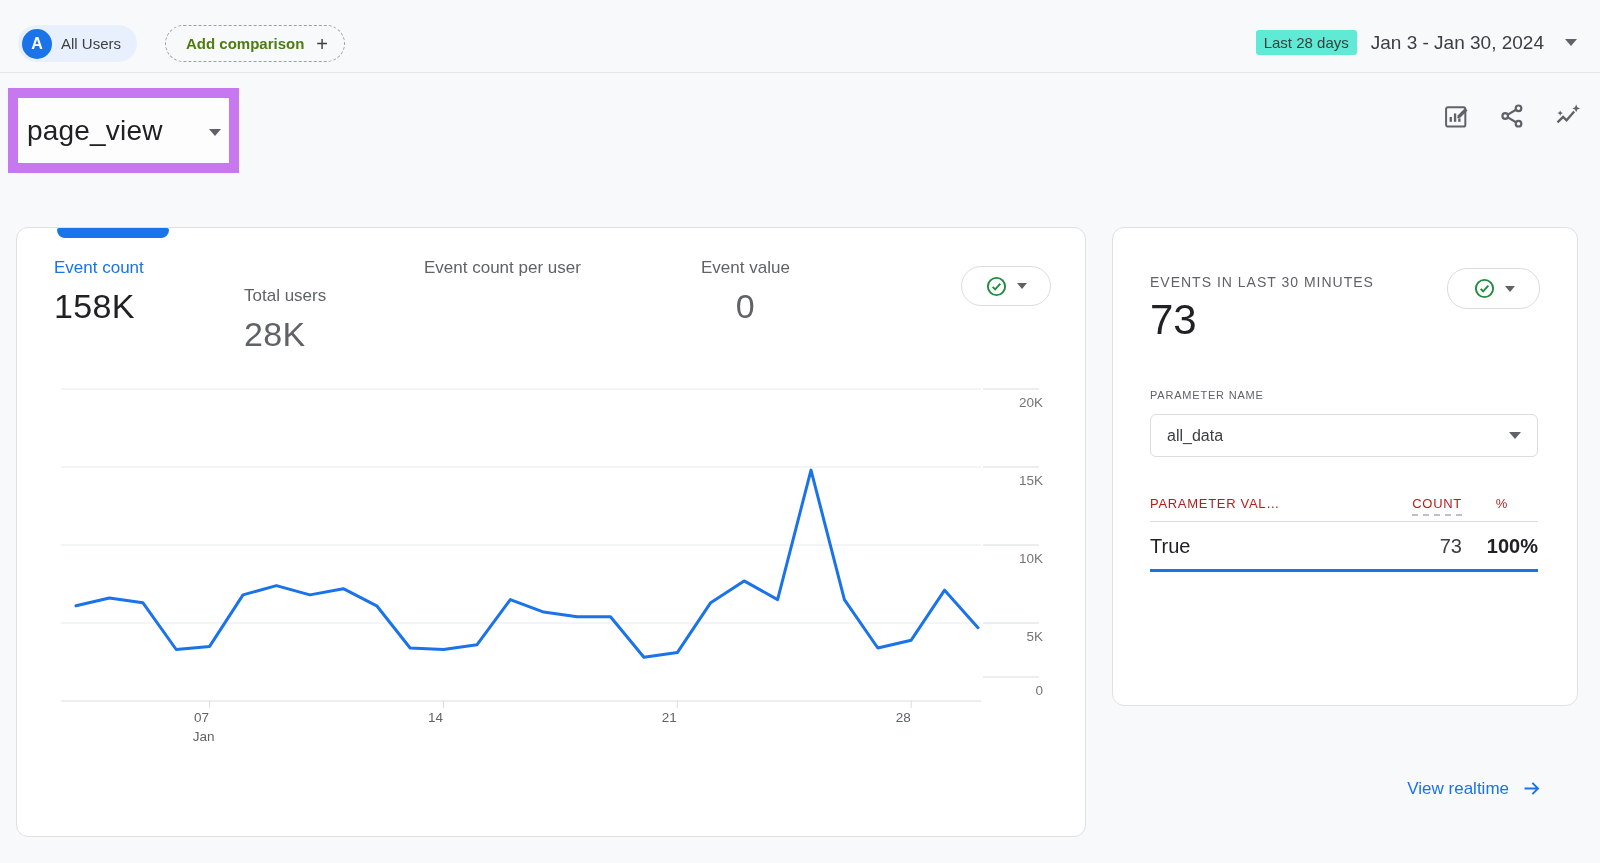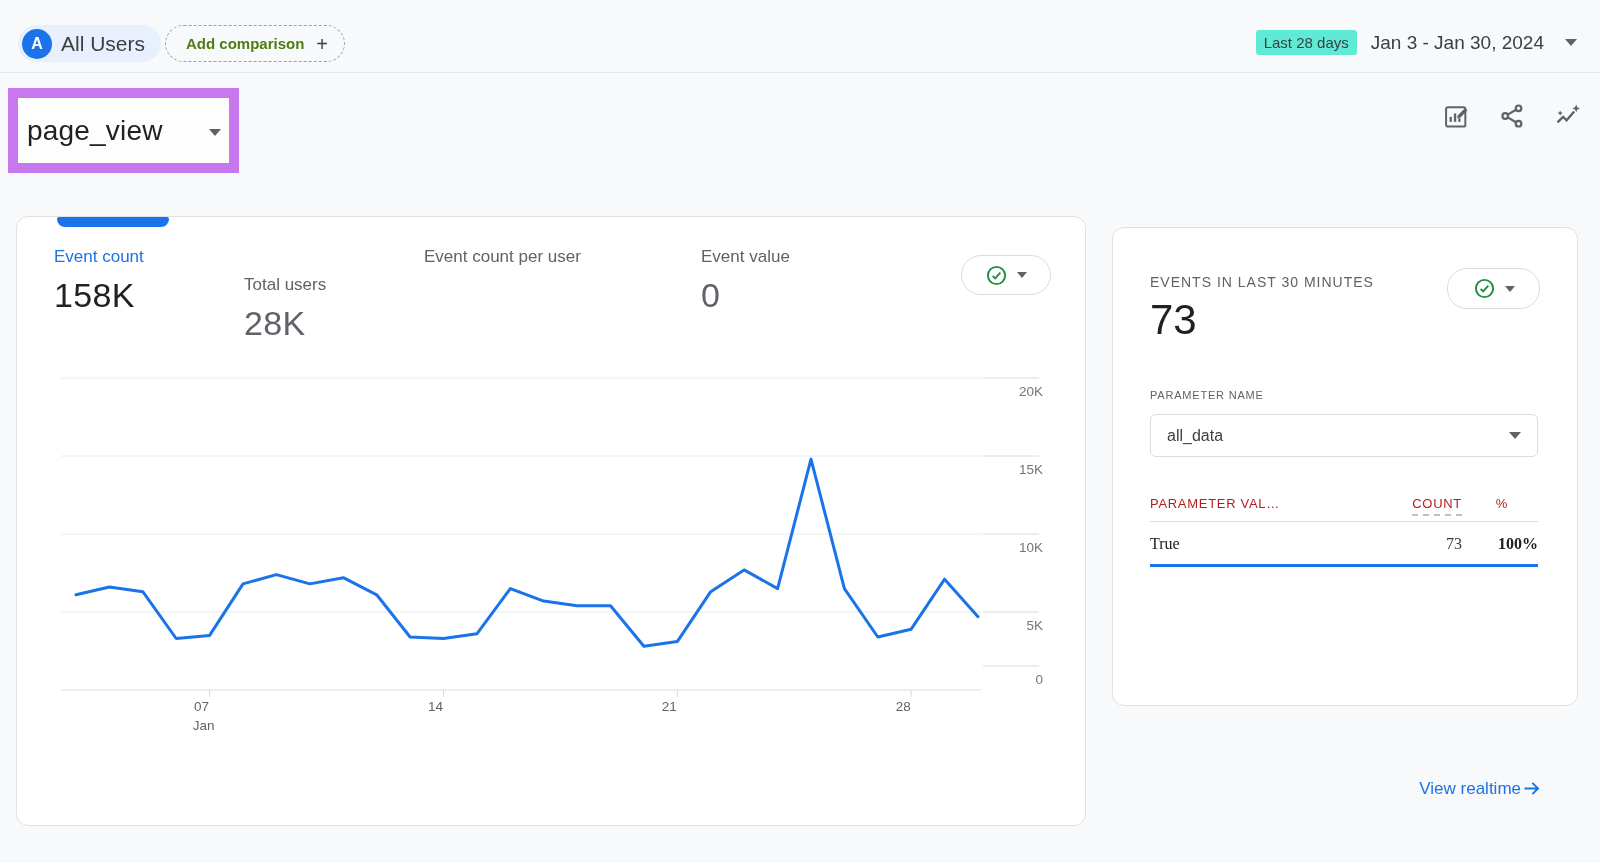--- a/index.html
+++ b/index.html
@@ -5,21 +5,21 @@
   * { margin:0; padding:0; box-sizing:border-box; }
   html,body { width:1600px; height:863px; }
   body { font-family:"Liberation Sans","DejaVu Sans",sans-serif; background:#f8f9fb; color:#202124; }
   #app { position:relative; width:1600px; height:863px; background:#f8f9fb; overflow:hidden; }
 
   
   .audience-chip { position:absolute; left:18px; top:25px; height:37px; display:flex; align-items:center;
     background:#e8f0fe; border-radius:19px; padding:0 16px 0 4px; cursor:pointer; }
   .audience-avatar { width:30px; height:30px; border-radius:50%; background:#1a73e8; color:#fff;
     font-size:16px; font-weight:bold; display:flex; align-items:center; justify-content:center; margin-right:9px; }
-  .audience-label { font-size:21px; font-weight:500; color:#3c4043; }
+  .audience-label { font-size:15px; font-weight:500; color:#3c4043; }
   .add-comparison { position:absolute; left:165px; top:25px; height:37px; display:flex; align-items:center;
     border:1px dashed #9aa0a6; border-radius:19px; padding:0 16px 0 20px; cursor:pointer; background:transparent; }
   .add-comparison-label { font-size:15px; font-weight:bold; color:#4d7c0f; }
   .plus-icon { font-size:20px; color:#3c4043; margin-left:12px; font-weight:400; line-height:1; }
   .header-right { position:absolute; right:23px; top:30px; display:flex; align-items:center; }
   .date-preset-badge { background:#5eead4; border-radius:3px; padding:4px 8px; font-size:15px;
     font-weight:500; color:#3c4043; }
   .date-range-text { font-size:19px; color:#3c4043; margin-left:14px; }
   .caret { width:0; height:0; border-left:6px solid transparent; border-right:6px solid transparent;
     border-top:7px solid #5f6368; }
@@ -32,32 +32,32 @@
   .event-selector { position:absolute; left:0; top:0; width:211px; height:65px; display:flex;
     align-items:center; padding-left:9px; cursor:pointer; background:#fdfdfe;gap:24px; }
   .event-selector-label { font-size:28px; color:#202124; letter-spacing:0.2px; }
   .event-caret { margin-left:22px; margin-top:4px; }
   .toolbar-icons { position:absolute; right:17px; top:101px; display:flex; align-items:center; gap:26px; }
   .toolbar-icon { width:30px; height:30px; cursor:pointer; display:flex; align-items:center; justify-content:center; }
   .toolbar-icon svg { width:28px; height:28px; }
 
   
   .card { position:absolute; background:#fff; border:1px solid #dfe1e5; border-radius:12px; }
-  .main-card { left:16px; top:216px; width:1070px; height:610px; }
+  .main-card { left:16px; top:227px; width:1070px; height:610px; }
   .realtime-card { left:1112px; top:227px; width:466px; height:479px; }
 
   .tab-indicator { position:absolute; left:40px; top:0; width:112px; height:10px; background:#1a73e8;
     border-radius:2px 2px 8px 8px; }
 
   .metric { position:absolute; top:30px; cursor:pointer; }
   .metric-label { font-size:17px; color:#5f6368; }
   .metric.active .metric-label { color:#1a73e8; }
   .metric-value { font-size:34px; color:#5f6368; margin-top:9px; letter-spacing:0.3px; }
   .metric.active .metric-value { color:#202124; }
-  .m1 { left:37px; } .m2 { left:227px;margin-top:28px; } .m3 { left:407px; } .m4 { left:684px; }
+  .m1 { left:37px; } .m2 { left:227px;margin-top:28px; } .m3 { left:407px; } .m4 { left:684px;text-align:center; }
 
   .quality-pill { position:absolute; display:flex; align-items:center; justify-content:center; gap:9px;
     background:#fff; border:1px solid #dadce0; border-radius:20px; cursor:pointer; }
   .main-quality { left:944px; top:38px; width:90px; height:40px; }
   .rt-quality { right:37px; top:40px; width:93px; height:41px; }
   .quality-pill svg { width:23px; height:23px; }
 
   .chart-svg { position:absolute; left:14px; top:155px; }
   .chart-svg text { font-family:"Liberation Sans","DejaVu Sans",sans-serif; }
 
@@ -72,26 +72,26 @@
     cursor:pointer; background:#fff; }
   .rt-select-value { font-size:16px; color:#3c4043; }
   .rt-table { position:absolute; left:37px; top:268px; width:388px; }
   .rt-table-header { display:flex; align-items:flex-end; font-size:13px; font-weight:500; color:#b91c1c;
     letter-spacing:0.7px; padding-bottom:10px; border-bottom:1px solid #dadce0; }
   .col-param { flex:1; }
   .col-count { width:100px; text-align:right; }
   .col-pct { width:76px; text-align:right; }
   .count-sort { border-bottom:2px dashed #bdc1c6; padding-bottom:3px; cursor:pointer; }
   .pct-head { display:inline-block; margin-right:30px; }
-  .rt-row { display:flex; align-items:flex-end; font-size:16px; padding:13px 0 11px 0;font-family:Liberation Serif, serif; }
+  .rt-row { display:flex; align-items:flex-end; font-size:20px; padding:13px 0 11px 0; }
   .rt-row .col-param { color:#202124; }
   .rt-row .col-count { color:#3c4043; }
   .rt-row .col-pct { color:#202124; font-weight:bold; }
   .rt-bar { height:3px; background:#1a73e8; width:100%; }
-  .view-realtime { position:absolute; right:35px; top:550px; display:flex; align-items:center; 
+  .view-realtime { position:absolute; right:35px; top:550px; display:flex; align-items:center; gap:12px;
     color:#1a73e8; font-size:17px; font-weight:500; cursor:pointer; }
   .view-realtime svg { width:21px; height:21px; }
 </style>
 </head>
 <body>
 
 <div id="app">
 
   <div class="audience-chip">
     <div class="audience-avatar">A</div>

